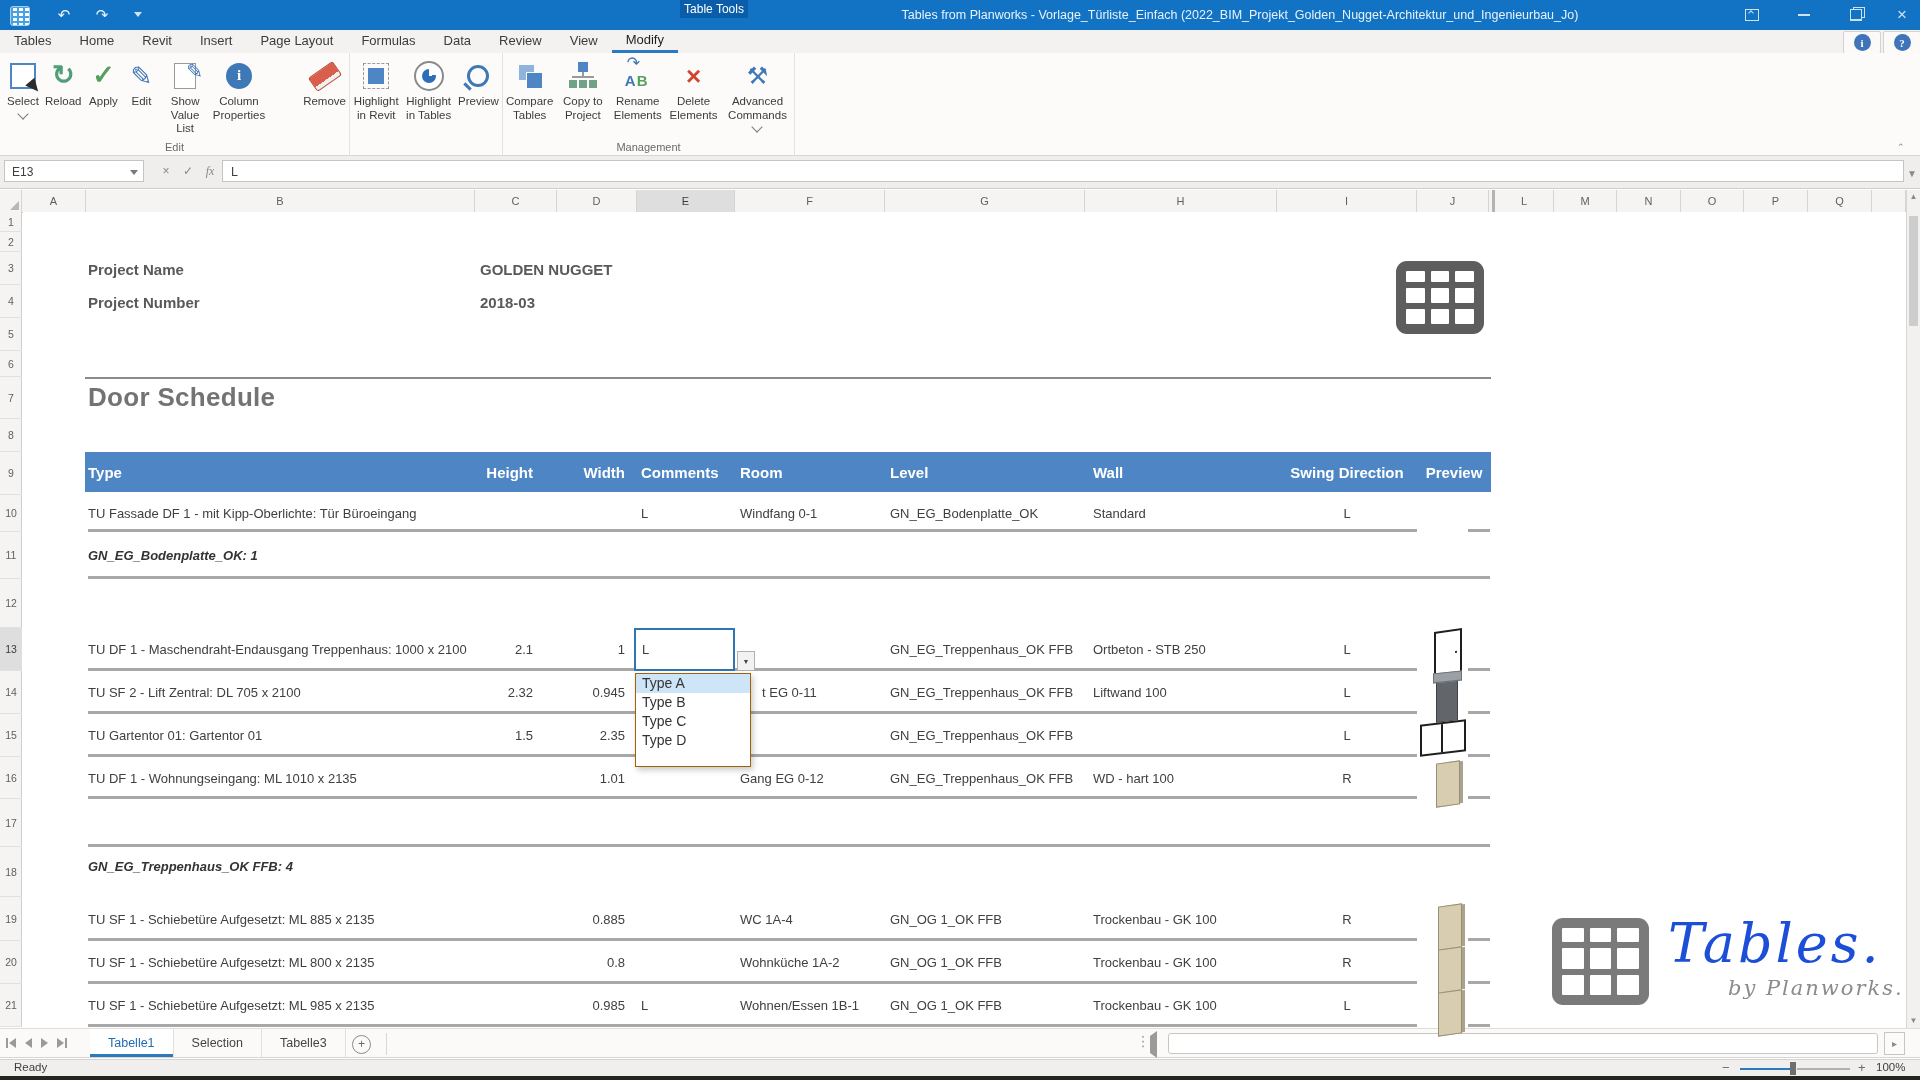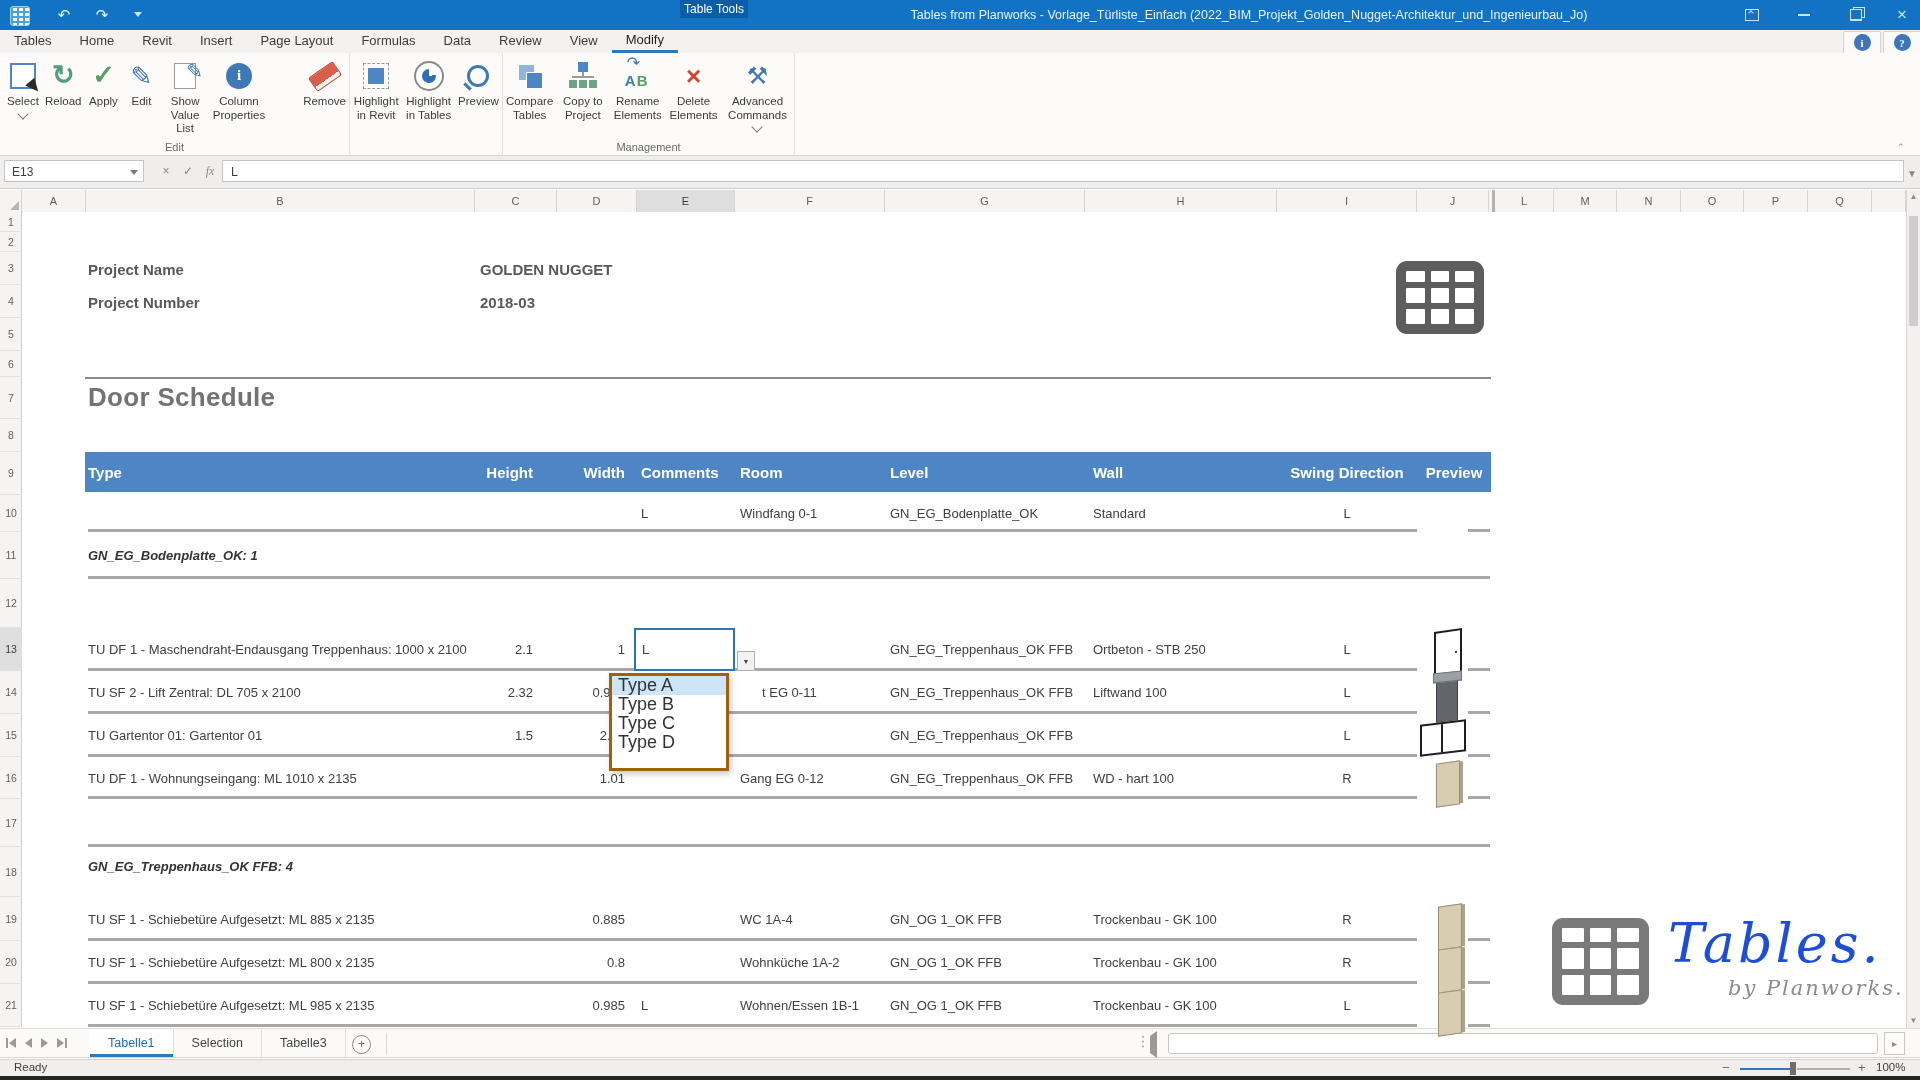--- a/index.html
+++ b/index.html
@@ -7,21 +7,21 @@
           font-family:"Liberation Sans",sans-serif;color:#3f3f3f;}
 
   
   .titlebar{position:absolute;left:0;top:0;width:1920px;height:30px;background:#1273c4;color:#fff;}
   .app-icon{position:absolute;left:10px;top:6px;width:18px;height:18px;border-radius:3px;background:#fff;
     background-image:linear-gradient(#45a2e4 2px,transparent 2px),linear-gradient(90deg,#45a2e4 2px,transparent 2px);
     background-size:6px 5px;background-position:0 4px;border:1px solid #9fd0f0;}
   .tb-glyph{position:absolute;top:0;height:30px;line-height:30px;font-size:15px;color:#eaf4fc;text-align:center;width:24px;}
   .tb-caret{position:absolute;top:12px;width:0;height:0;border-left:4px solid transparent;border-right:4px solid transparent;border-top:5px solid #cfe6f7;}
   .badge{position:absolute;left:680px;top:0;width:68px;height:18px;background:#0a5ea9;display:flex;align-items:center;justify-content:center;font-size:12px;color:#fff;}
-  .title-text{position:absolute;left:900px;top:0;width:680px;height:30px;line-height:30px;text-align:center;font-size:12.5px;white-space:nowrap;color:#e9f2fa;margin-left:9px;}
+  .title-text{position:absolute;left:900px;top:0;width:680px;height:30px;line-height:30px;text-align:center;font-size:12.5px;white-space:nowrap;color:#e9f2fa;}
   .winbtn{position:absolute;top:0;width:44px;height:30px;display:flex;align-items:center;justify-content:center;color:#cfe2f2;font-size:14px;}
   .pin-box{width:12px;height:10px;border:1.5px solid #cfe2f2;position:relative;}
   .pin-box:after{content:"";position:absolute;left:3px;top:1px;width:3px;height:3px;border-left:1.5px solid #cfe2f2;border-top:1.5px solid #cfe2f2;transform:rotate(45deg);}
   .restore-box{width:10px;height:9px;border:1.5px solid #cfe2f2;position:relative;background:#1273c4;}
   .restore-box:before{content:"";position:absolute;left:2px;top:-4px;width:10px;height:9px;border:1.5px solid #cfe2f2;}
   .restore-box:after{content:"";position:absolute;left:-1.5px;top:-1.5px;width:10px;height:9px;border:1.5px solid #cfe2f2;background:#1273c4;}
   .min-bar{width:12px;height:0;border-top:2px solid #cfe2f2;}
 
   
   .menubar{position:absolute;left:0;top:30px;width:1920px;height:23px;background:#f4f2f0;display:flex;align-items:stretch;box-sizing:border-box;}
@@ -120,21 +120,21 @@
   .pv-dark{width:20px;height:42px;background:#62666b;border:1px solid #3f4246;transform:skewY(-6deg);}
   .pv-dark:before{content:"";position:absolute;left:-4px;top:-7px;width:27px;height:8px;background:#9aa0a6;border:1px solid #6d7277;}
   .pv-gate{width:42px;height:28px;border:2px solid #1f1f1f;background:#fff;transform:skewY(-7deg);}
   .pv-gate:after{content:"";position:absolute;left:45%;top:0;width:2px;height:100%;background:#1f1f1f;}
   .pv-tan{width:22px;height:42px;background:#d8cdb0;border:1px solid #978e77;transform:skewY(-8deg);}
   .pv-tan:before{content:"";position:absolute;right:-4px;top:0;width:3px;height:100%;background:#aaa28a;}
 
   
   .editor-cell{position:absolute;left:634px;top:628px;width:101px;height:43px;background:#fff;border:2px solid #2e75b5;z-index:30;display:flex;align-items:center;padding-left:6px;font-size:13px;box-sizing:border-box;}
   .editor-btn{position:absolute;left:737px;top:651px;width:18px;height:20px;background:#f2f2f2;border:1px solid #b0b0b0;z-index:31;display:flex;align-items:center;justify-content:center;font-size:7px;color:#444;box-sizing:border-box;}
-  .editor-list{position:absolute;left:609px;top:673px;width:114px;height:92px;background:#fff;border:3px solid #a16207;box-shadow:2px 3px 6px rgba(0,0,0,.22);z-index:32;font-size:18px;}
+  .editor-list{position:absolute;left:635px;top:673px;width:114px;height:92px;background:#fff;border:1px solid #a16207;box-shadow:2px 3px 6px rgba(0,0,0,.22);z-index:32;font-size:14px;}
   .editor-item{height:19px;line-height:19px;padding-left:6px;color:#333;}
   .editor-item.hl{background:#cde5f7;}
 
   
   .gridlogo{background:#5d5d5d;border-radius:11px;display:grid;grid-template-columns:1fr 1fr 1fr;grid-template-rows:0.7fr 1fr 1fr;gap:6px;padding:10px;box-sizing:border-box;}
   .gridlogo .c{background:#fff;border-radius:1px;}
   .sheet-logo{position:absolute;left:1396px;top:261px;width:88px;height:73px;}
   .big-logo{position:absolute;left:1552px;top:918px;width:97px;height:87px;background:#7a7a7a;}
   .brand{position:absolute;left:1668px;top:912px;width:250px;font-family:"DejaVu Serif",serif;font-style:italic;font-size:54px;color:#1d4ed8;letter-spacing:3px;}
   .brand-sub{position:absolute;left:1728px;top:976px;font-family:"DejaVu Serif",serif;font-style:italic;font-size:21px;color:#8b8b8b;letter-spacing:2px;}
@@ -422,20 +422,21 @@
     <span class="cell c-width" style="left:472px;">Width</span>
     <span class="cell c-comments" style="left:556px;">Comments</span>
     <span class="cell c-room" style="left:655px;">Room</span>
     <span class="cell c-level" style="left:805px;">Level</span>
     <span class="cell c-wall" style="left:1008px;">Wall</span>
     <span class="cell c-swing" style="left:1192px;">Swing Direction</span>
     <span class="cell c-preview" style="left:1334px;">Preview</span>
   </div>
 
   <div class="srow" style="top:495px;height:37px;">
+    <span class="cell c-type">TU Fassade DF 1 - mit Kipp-Oberlichte: Tür Büroeingang</span>
     <span class="cell c-comments">L</span>
     <span class="cell c-room">Windfang 0-1</span>
     <span class="cell c-level">GN_EG_Bodenplatte_OK</span>
     <span class="cell c-wall">Standard</span>
     <span class="cell c-swing">L</span>
   </div>
   <div class="sep" style="top:529px;"></div>
   <div class="sep-j" style="top:529px;"></div>
 
   <div class="srow grouprow" style="top:532px;height:47px;">

